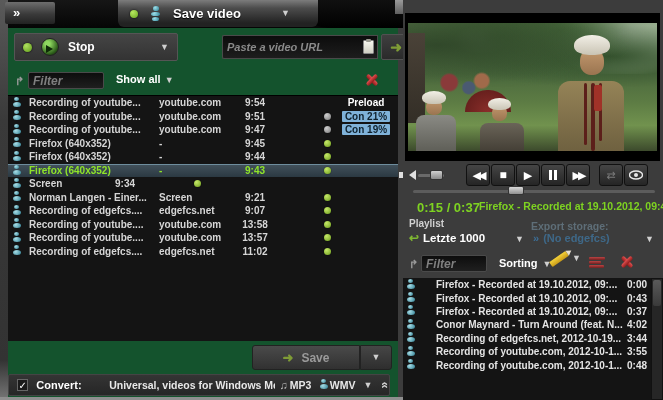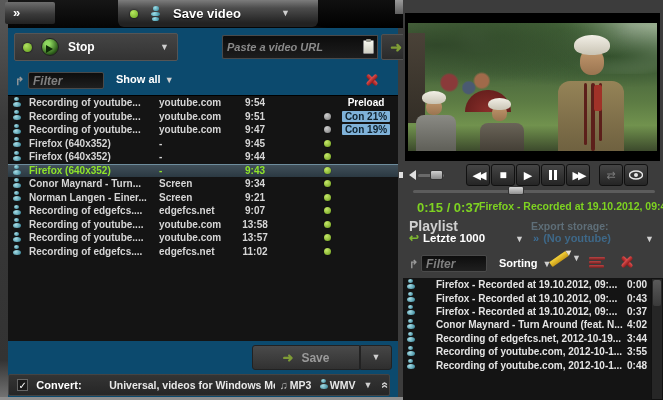--- a/index.html
+++ b/index.html
@@ -31,21 +31,21 @@
   .app-icon { width:11px; height:15px; display:flex; flex-direction:column; align-items:center; gap:1px; }
   .app-icon i { display:block; border-radius:50%; background:radial-gradient(circle at 35% 30%,#9fe0ea,#2c7f93); }
   .app-icon i:nth-child(1){ width:6px; height:5px; }
   .app-icon i:nth-child(2){ width:9px; height:5px; }
   .app-icon i:nth-child(3){ width:7px; height:4px; }
   .main-tab .tab-label { color:#fff; font-weight:bold; font-size:13px; text-shadow:0 1px 1px #000; }
   .caret { color:#cfcfcf; font-size:9px; line-height:1; }
   .main-tab .caret { margin-left:28px; }
 
   
-  .left-panel { position:absolute; left:8px; top:28px; width:390px; height:369px; background:#0c4a6e; }
+  .left-panel { position:absolute; left:8px; top:28px; width:390px; height:369px; background:#14532d; }
 
   .stop-btn { position:absolute; left:6px; top:5px; width:164px; height:28px;
     background:linear-gradient(#454545,#333); border:1px solid #555; border-radius:2px;
     display:flex; align-items:center; gap:9px; padding:0 8px; cursor:pointer; }
   .led { width:9px; height:9px; border-radius:50%;
     background:radial-gradient(circle at 35% 30%, #b0e060, #5f9c18); box-shadow:0 0 2px #000; }
   .rec-globe { width:18px; height:18px; border-radius:50%;
     background:radial-gradient(circle at 35% 30%, #8fd860 15%, #2a5a18 70%, #111);
     border:1px solid #222; position:relative; }
   .rec-globe:after { content:""; position:absolute; left:4px; top:6px; border-left:7px solid #0f2a08;
@@ -185,21 +185,21 @@
   .misc-group { margin-left:8px; display:flex; }
   .tbtn.dim { color:#7a7a7a; }
 
   .seek { position:absolute; left:10px; top:190px; width:242px; height:3px; background:#5c5c5c; border-radius:2px; }
   .seek-thumb { position:absolute; left:95px; top:-4px; width:16px; height:9px;
     background:linear-gradient(#d8d8d8,#909090); border:1px solid #333; border-radius:2px; cursor:pointer; }
   .np-time { position:absolute; left:14px; top:200px; color:#7ed321; font-weight:bold; font-size:13px; }
   .np-title { position:absolute; left:76px; top:200px; color:#7ed321; font-weight:bold; font-size:10.5px; white-space:nowrap; }
 
   .pl-header { position:absolute; left:0; top:216px; width:260px; height:34px; }
-  .pl-label { position:absolute; left:6px; top:2px; color:#d0d0d0; font-size:14px; font-weight:bold; }
+  .pl-label { position:absolute; left:6px; top:2px; color:#d0d0d0; font-size:10px; font-weight:bold; }
   .pl-sel { position:absolute; left:6px; top:15px; display:flex; align-items:center; gap:4px; cursor:pointer; }
   .pl-sel .swoosh { color:#7fb832; font-size:12px; font-weight:bold; transform:scaleX(-1); }
   .pl-sel .lbl { color:#fff; font-weight:bold; font-size:11.5px; }
   .pl-header .caret-a { position:absolute; left:112px; top:19px; }
   .exp-label { position:absolute; left:128px; top:4px; color:#5e6e78; font-size:10.5px; font-weight:bold; }
   .exp-val { position:absolute; left:130px; top:16px; display:flex; gap:4px; align-items:center; cursor:pointer; }
   .exp-val .arr { color:#3c6e96; font-weight:bold; font-size:11px; }
   .exp-val .lbl { color:#3e6888; font-weight:bold; font-size:11px; }
   .pl-header .caret-b { position:absolute; left:242px; top:19px; }
 
@@ -379,21 +379,20 @@
             </div>
             <div class="c-status"></div>
           </div>
           <div class="trow">
             <div class="c-icon">
               <span class="mini-icon">
                 <i></i>
                 <i></i>
               </span>
             </div>
-            <div class="c-name">Conor Maynard - Turn...</div>
             <div class="c-domain">Screen</div>
             <div class="c-time">9:34</div>
             <div class="c-size"></div>
             <div class="c-dot">
               <span class="sdot green"></span>
             </div>
             <div class="c-status"></div>
           </div>
           <div class="trow">
             <div class="c-icon">
@@ -568,21 +567,21 @@
     <div class="pl-header">
       <span class="pl-label">Playlist</span>
       <span class="pl-sel">
         <span class="swoosh">↪</span>
         <span class="lbl">Letzte 1000</span>
       </span>
       <span class="caret caret-a">▼</span>
       <span class="exp-label">Export storage:</span>
       <span class="exp-val">
         <span class="arr">»</span>
-        <span class="lbl">(No youtube)</span>
+        <span class="lbl">(No edgefcs)</span>
       </span>
       <span class="caret caret-b">▼</span>
     </div>
 
     <div class="pl-filter">
       <span class="filter-icon">↱</span>
       <input class="filter-input" placeholder="Filter" style="">
       <span class="sorting"><span>Sorting</span><span class="caret">▼</span></span>
       <span class="pencil-wrap">
         <span class="pencil"></span>

